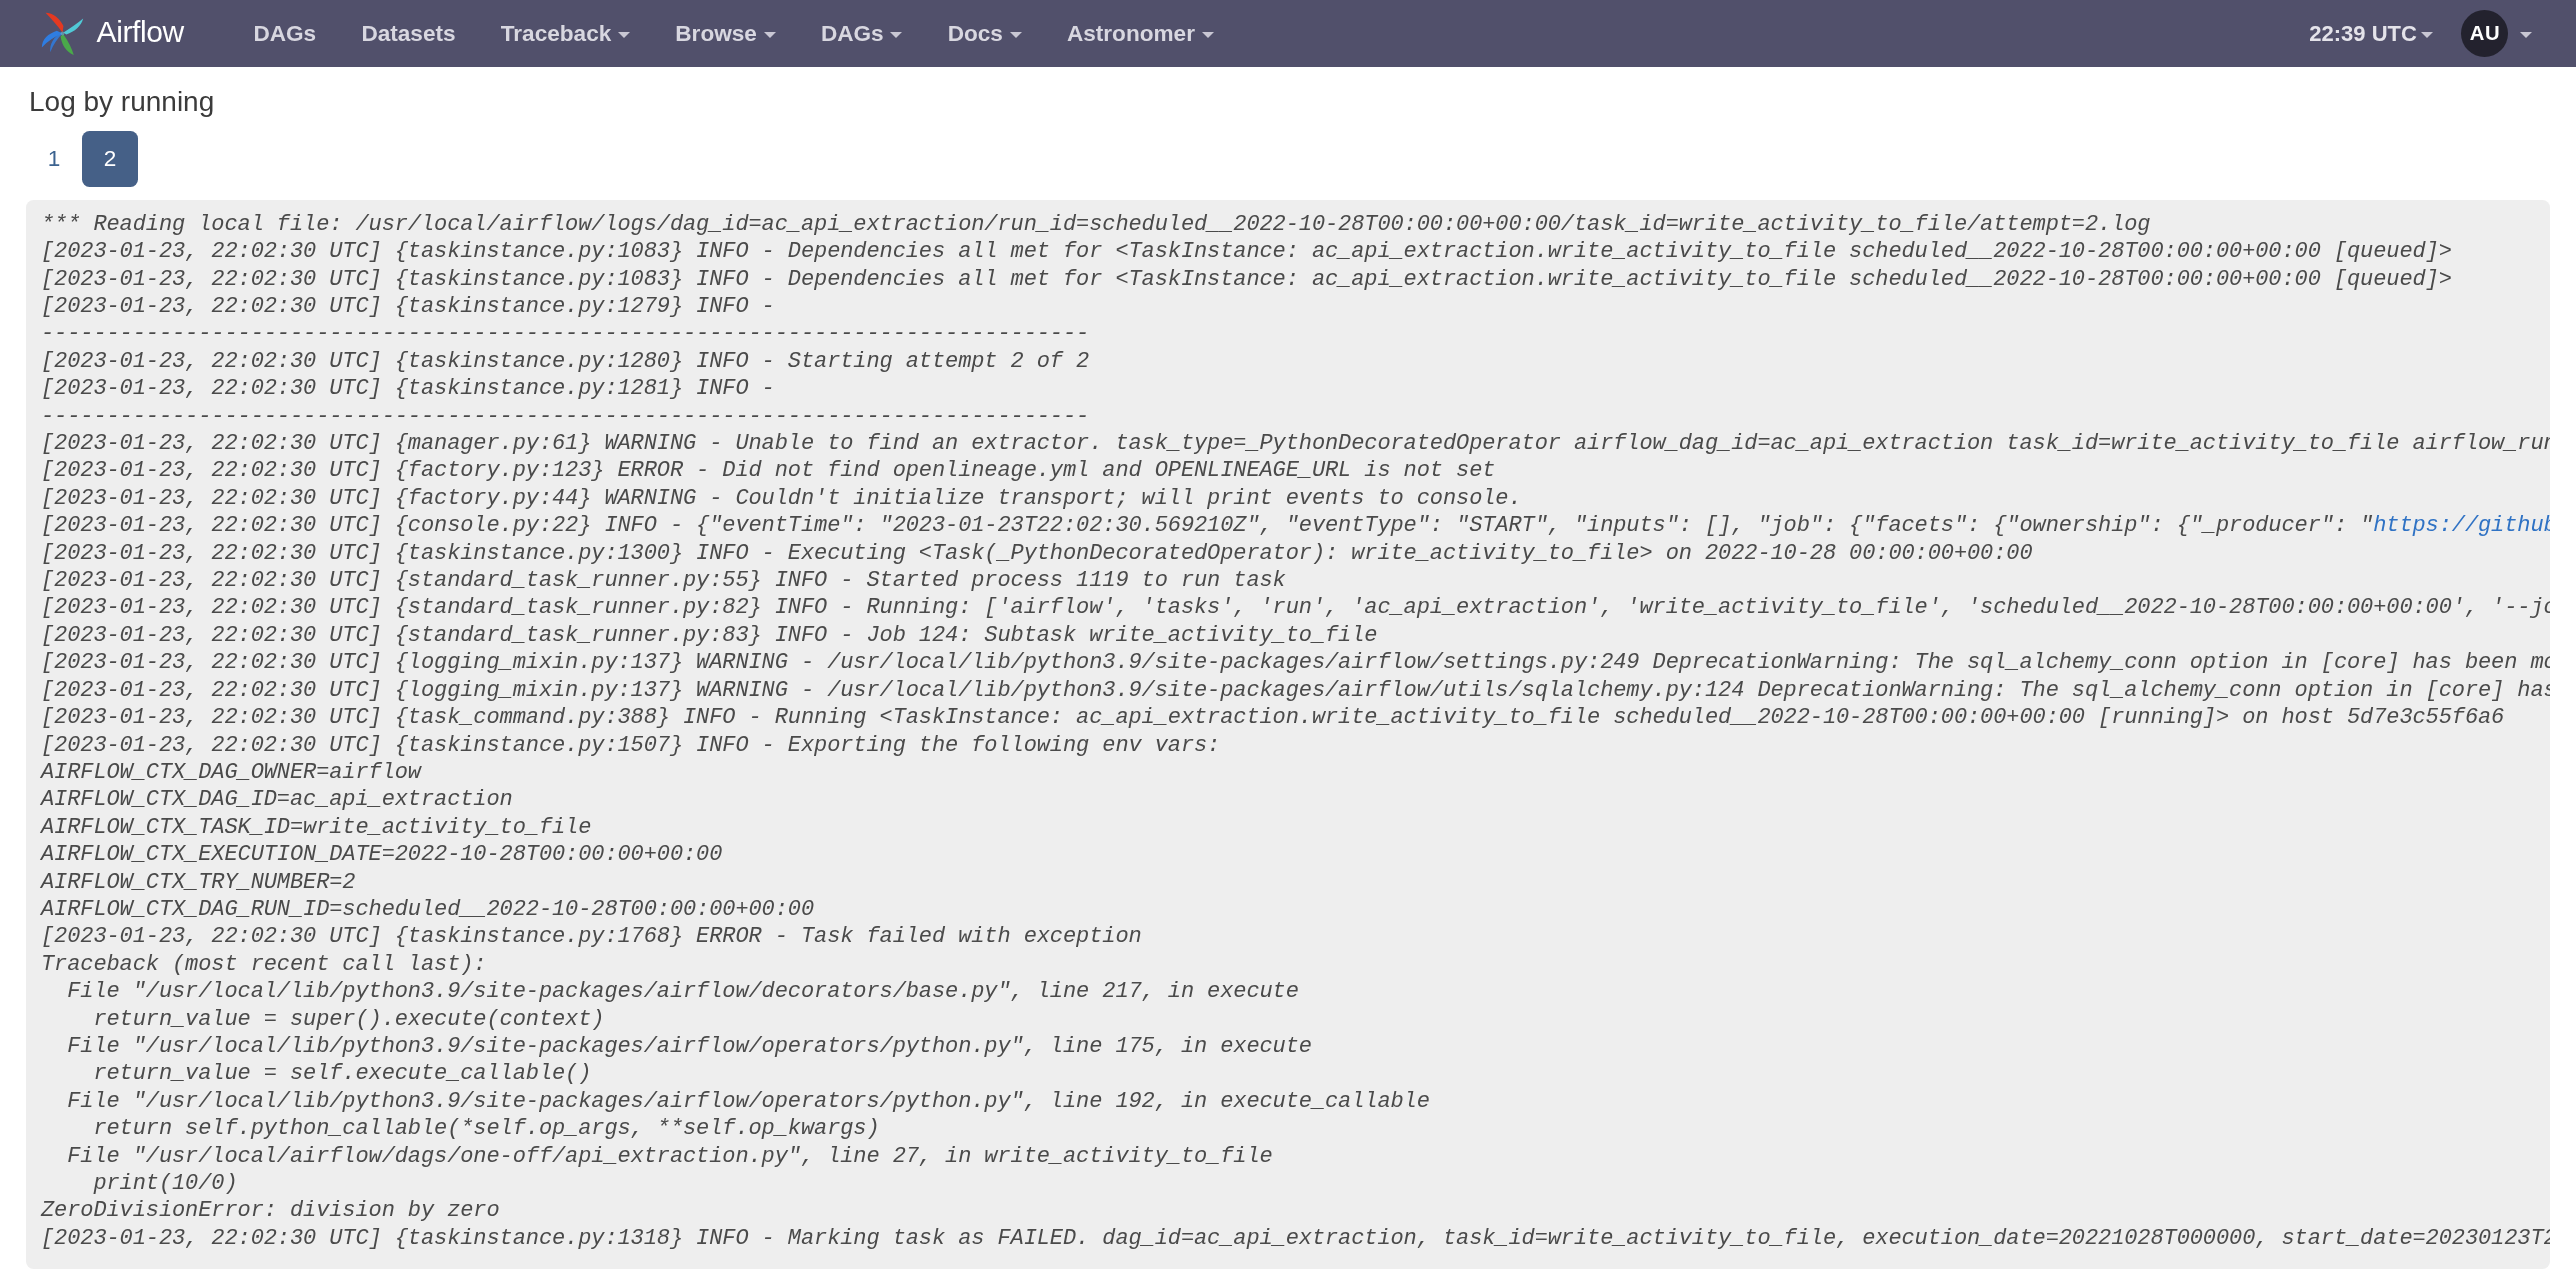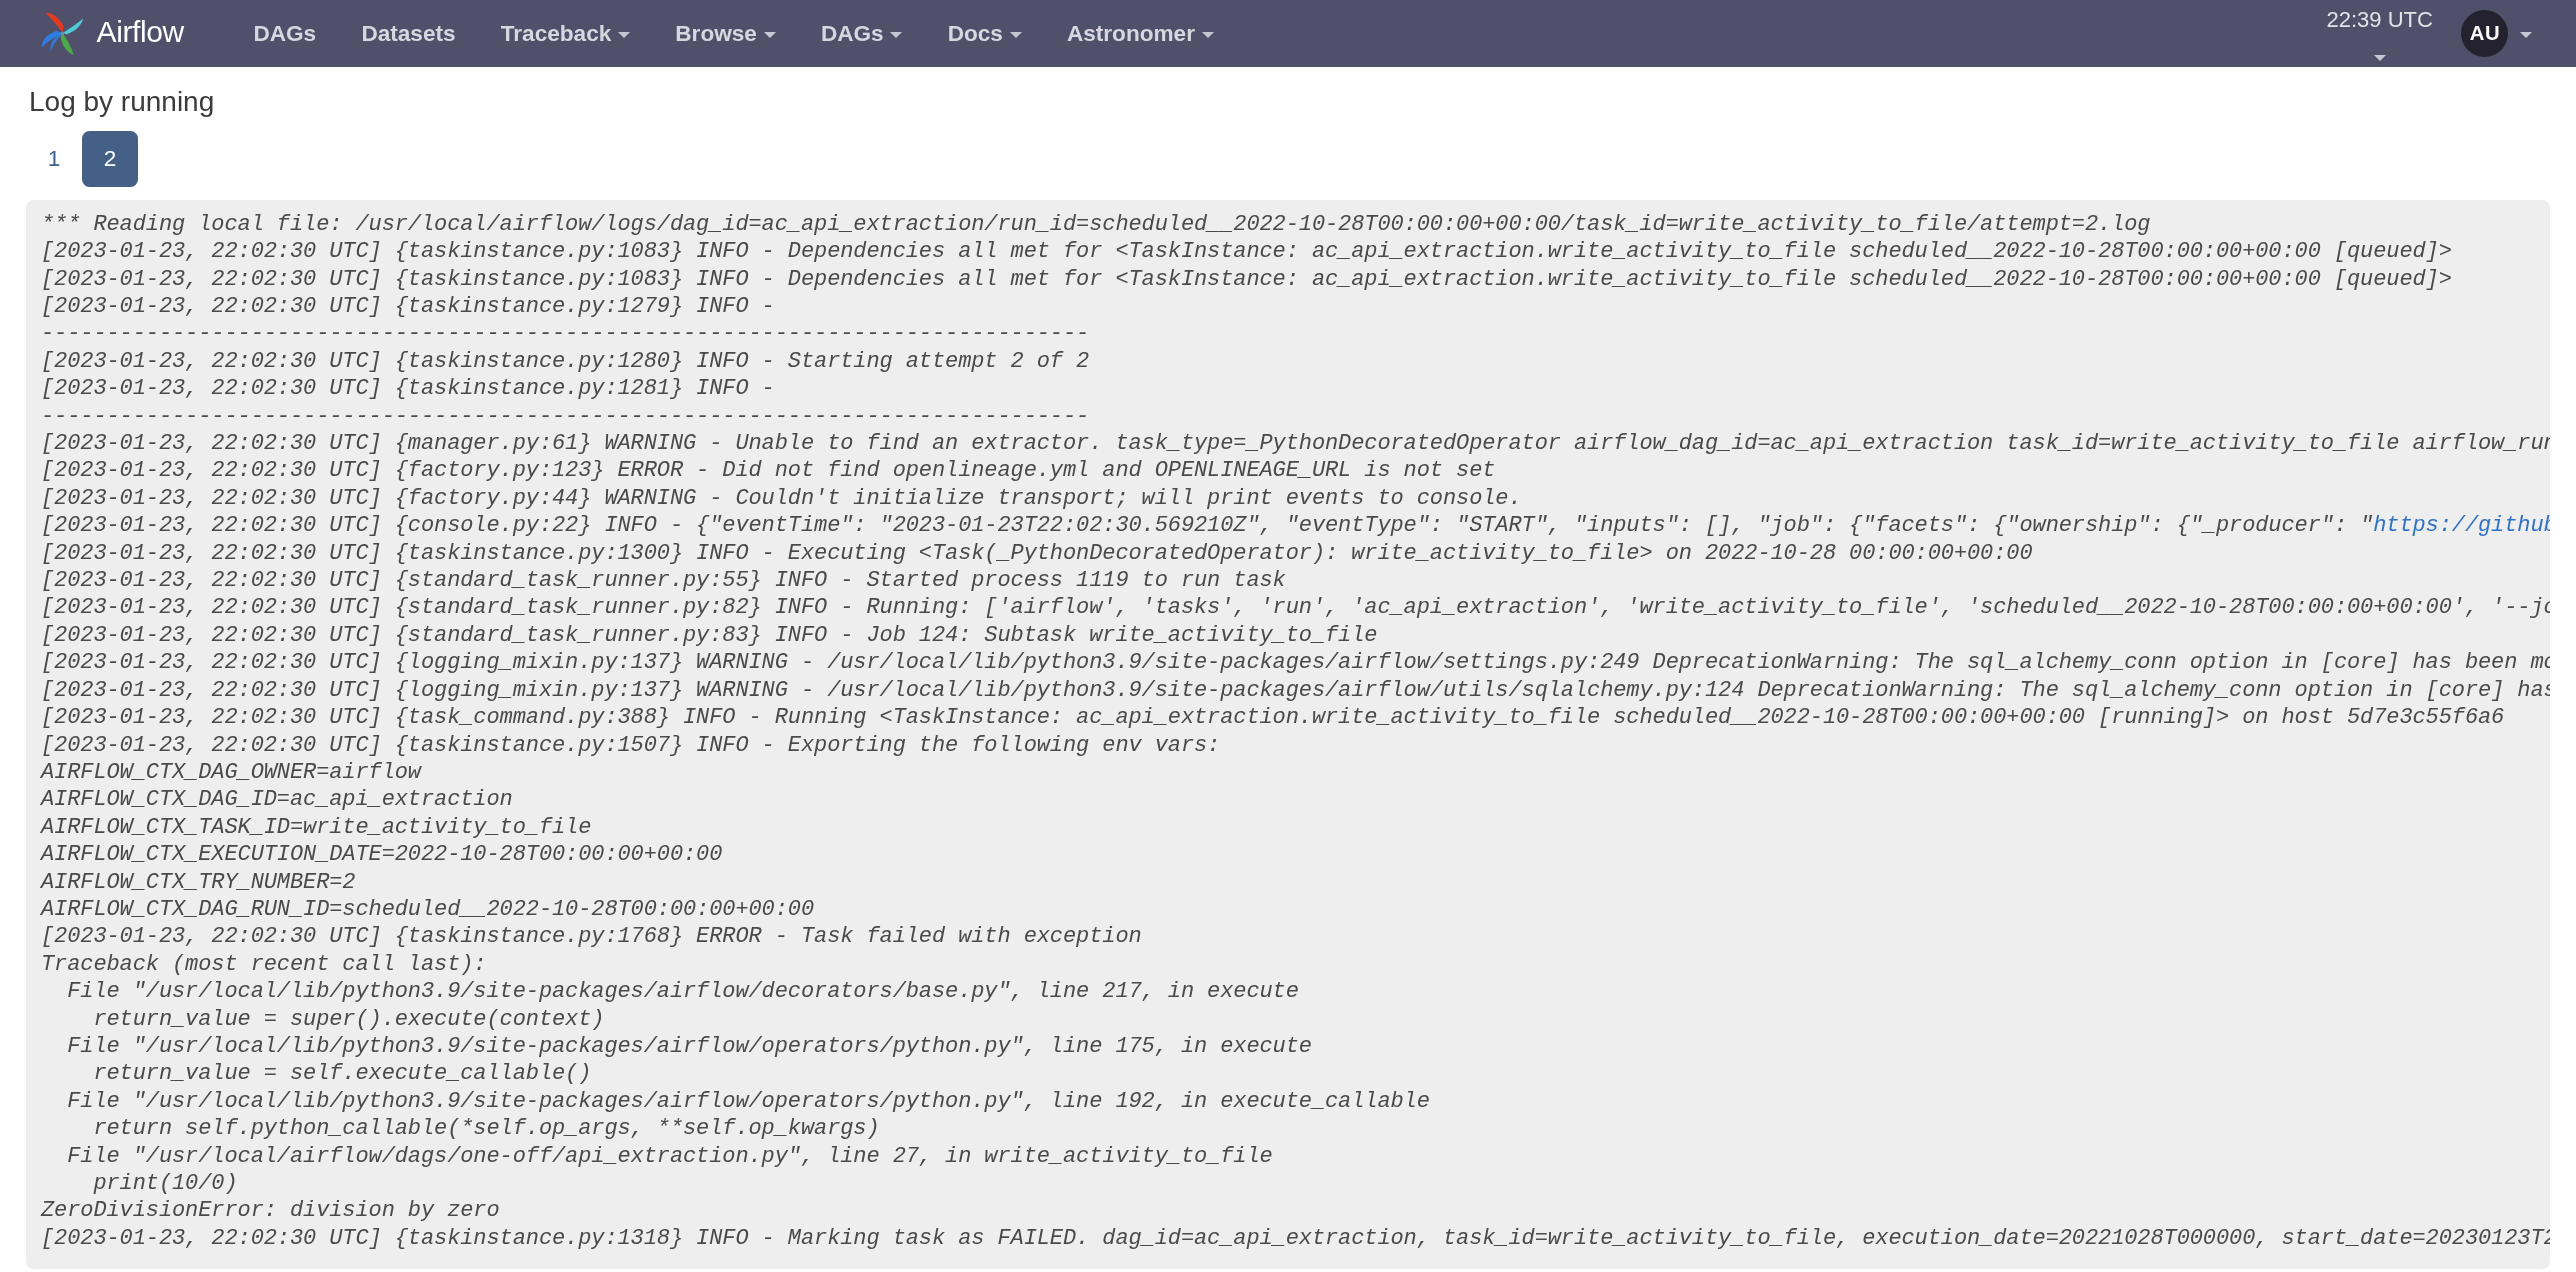--- a/index.html
+++ b/index.html
@@ -58,28 +58,27 @@
   }
   .nav-right {
     margin-left: auto;
     display: flex;
     align-items: center;
     gap: 0px;
   }
   .nav-time {
     color: #e4e3ea;
     font-size: 22px;
-    font-weight: normal;
-    display: flex;
-    align-items: center;
-    gap: 19px;
+    font-weight: bold;
+    display: flex;
+    align-items: center;
+    gap: 4px;
     padding: 0 21px;
     cursor: pointer;
     white-space: nowrap;
-    flex-direction: column;
   }
   .avatar-group {
     display: flex;
     align-items: center;
     gap: 12px;
     padding: 0 13.6px 0 7.5px;
     cursor: pointer;
   }
   .avatar {
     width: 47px; height: 47px;

